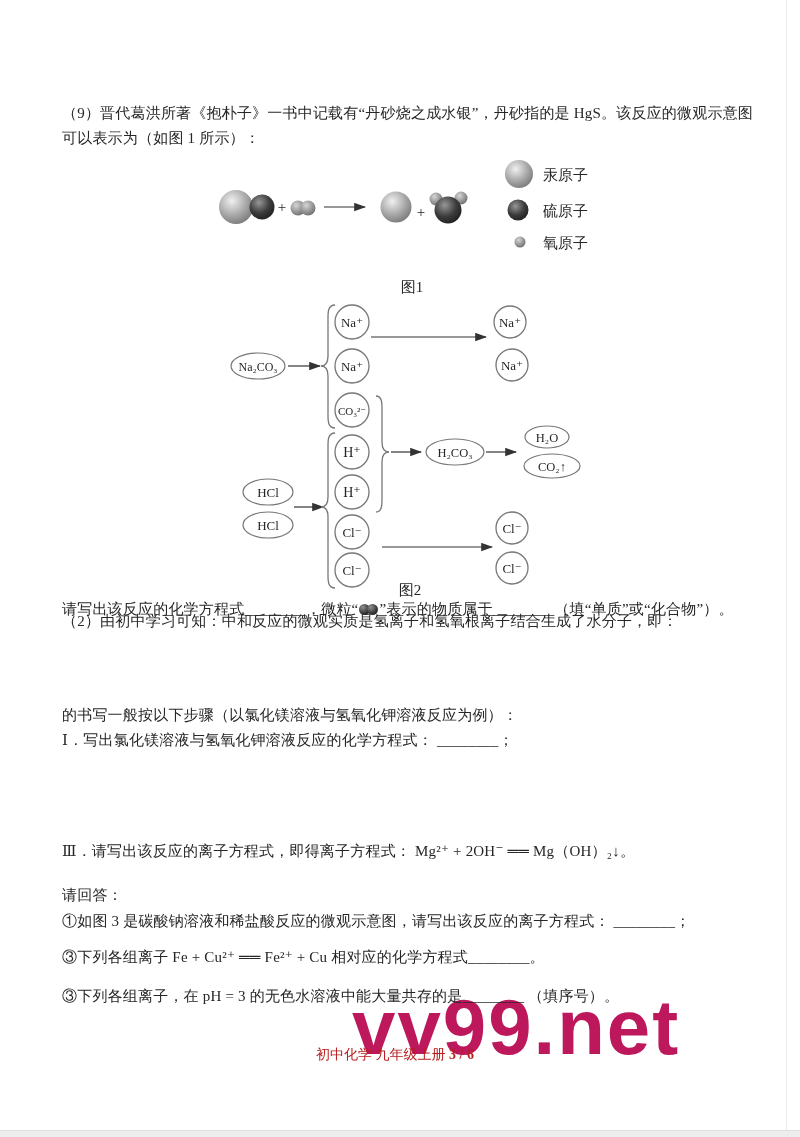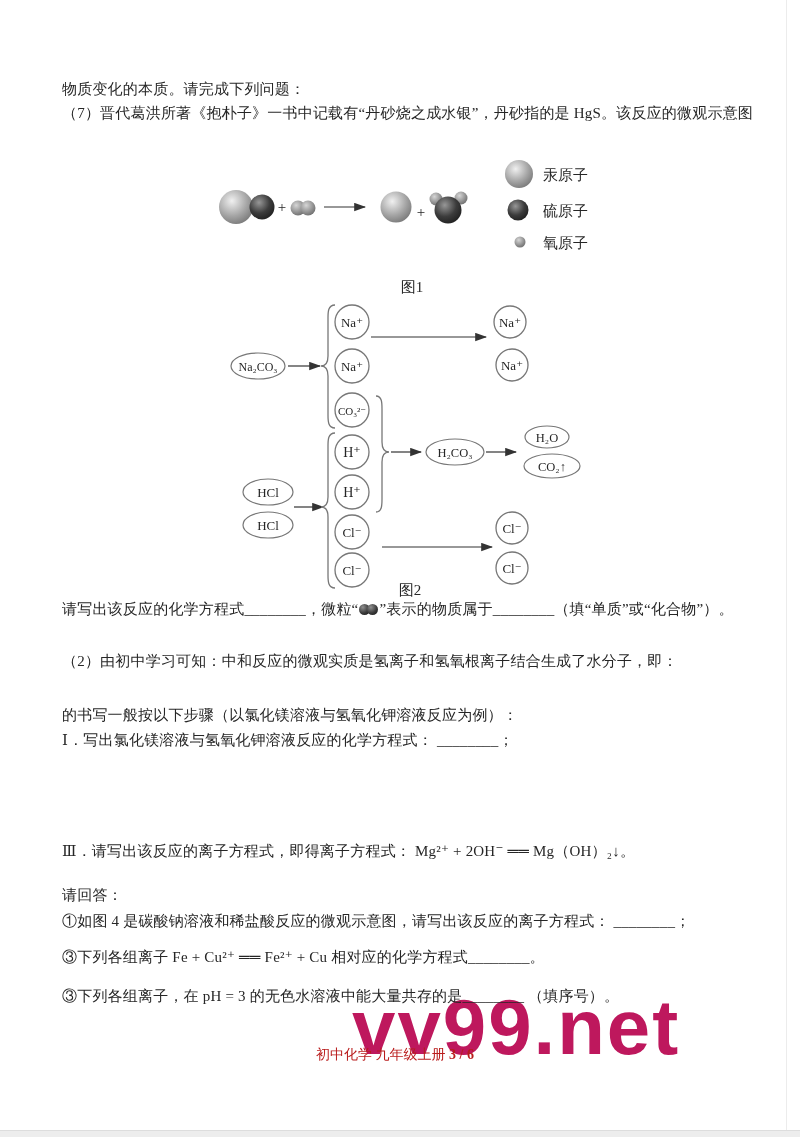--- a/index.html
+++ b/index.html
@@ -36,22 +36,22 @@
   .bottom-strip { position:absolute; left:0; right:0; bottom:0; height:6px; background:#ededed; border-top:1px solid #ddd; z-index:3; }
 </style>
 </head>
 <body>
 
 <div class="page">
 
   <div class="watermark">vv99.net</div>
   <div class="right-edge"></div>
 
-  <div class="line" style="top:80px">物质变化的本质。请完成下列问题：</div>
-  <div class="line" style="top:104px">（7）晋代葛洪所著《抱朴子》一书中记载有“丹砂烧之成水银”，丹砂指的是 HgS。该反应的微观示意图</div>
+  <div class="line" style="top:104px">（9）晋代葛洪所著《抱朴子》一书中记载有“丹砂烧之成水银”，丹砂指的是 HgS。该反应的微观示意图</div>
+  <div class="line" style="top:129px">可以表示为（如图 1 所示）：</div>
 
   <svg class="fig" style="left:205px; top:155px;" width="420" height="150" viewBox="0 0 420 150">
     <defs>
       <radialGradient id="gHg" cx="0.38" cy="0.32" r="0.8">
         <stop offset="0" stop-color="#f0f0f0"></stop>
           <stop offset="0.55" stop-color="#a6a6a6"></stop>
           <stop offset="1" stop-color="#6e6e6e"></stop>
       </radialGradient>
       <radialGradient id="gS" cx="0.38" cy="0.32" r="0.85">
         <stop offset="0" stop-color="#979797"></stop>
@@ -192,26 +192,26 @@
       <text x="282" y="273" font-size="13" text-anchor="middle">Cl⁻</text>
     </g>
 
     <text x="180" y="295" font-size="15" text-anchor="middle">图2</text>
   </svg>
 
   <div class="line" style="top:600px">
     <span>请写出该反应的化学方程式________，微粒“</span><span class="mol-icon"><i></i><i></i></span><span>”表示的物质属于________（填“单质”或“化合物”）。</span>
   </div>
 
-  <div class="line" style="top:652px">（2）由初中学习可知：中和反应的微观实质是氢离子和氢氧根离子结合生成了水分子，即：</div>
+  <div class="line" style="top:612px">（2）由初中学习可知：中和反应的微观实质是氢离子和氢氧根离子结合生成了水分子，即：</div>
   <div class="line" style="top:731px">Ⅰ．写出氯化镁溶液与氢氧化钾溶液反应的化学方程式： ________；</div>
   <div class="line" style="top:706px">的书写一般按以下步骤（以氯化镁溶液与氢氧化钾溶液反应为例）：</div>
   <div class="line" style="top:842px">Ⅲ．请写出该反应的离子方程式，即得离子方程式：  Mg²⁺ + 2OH⁻ ══ Mg（OH）₂↓。</div>
   <div class="line" style="top:886px">请回答：</div>
-  <div class="line" style="top:912px">①如图 4 是碳酸钠溶液和稀盐酸反应的微观示意图，请写出该反应的离子方程式： ________；</div>
+  <div class="line" style="top:912px">①如图 3 是碳酸钠溶液和稀盐酸反应的微观示意图，请写出该反应的离子方程式： ________；</div>
   <div class="line" style="top:948px">③下列各组离子 Fe + Cu²⁺ ══ Fe²⁺ + Cu 相对应的化学方程式________。</div>
   <div class="line" style="top:987px">③下列各组离子，在 pH = 3 的无色水溶液中能大量共存的是________ （填序号）。</div>
 
   <div class="footer">
     <span>初中化学 九年级上册</span>
     <b>3 / 6</b>
   </div>
 
   <div class="bottom-strip"></div>
 </div>

